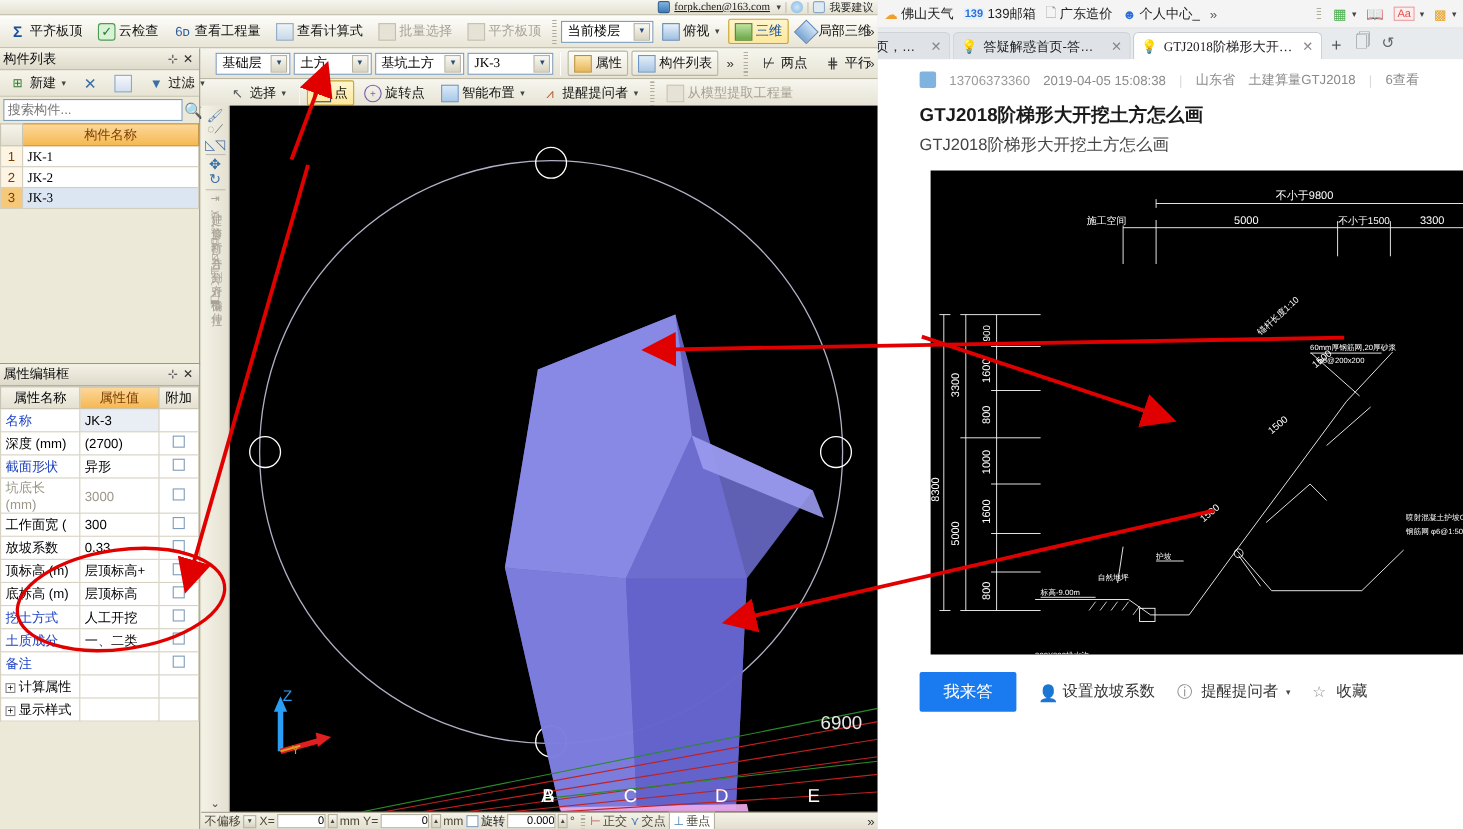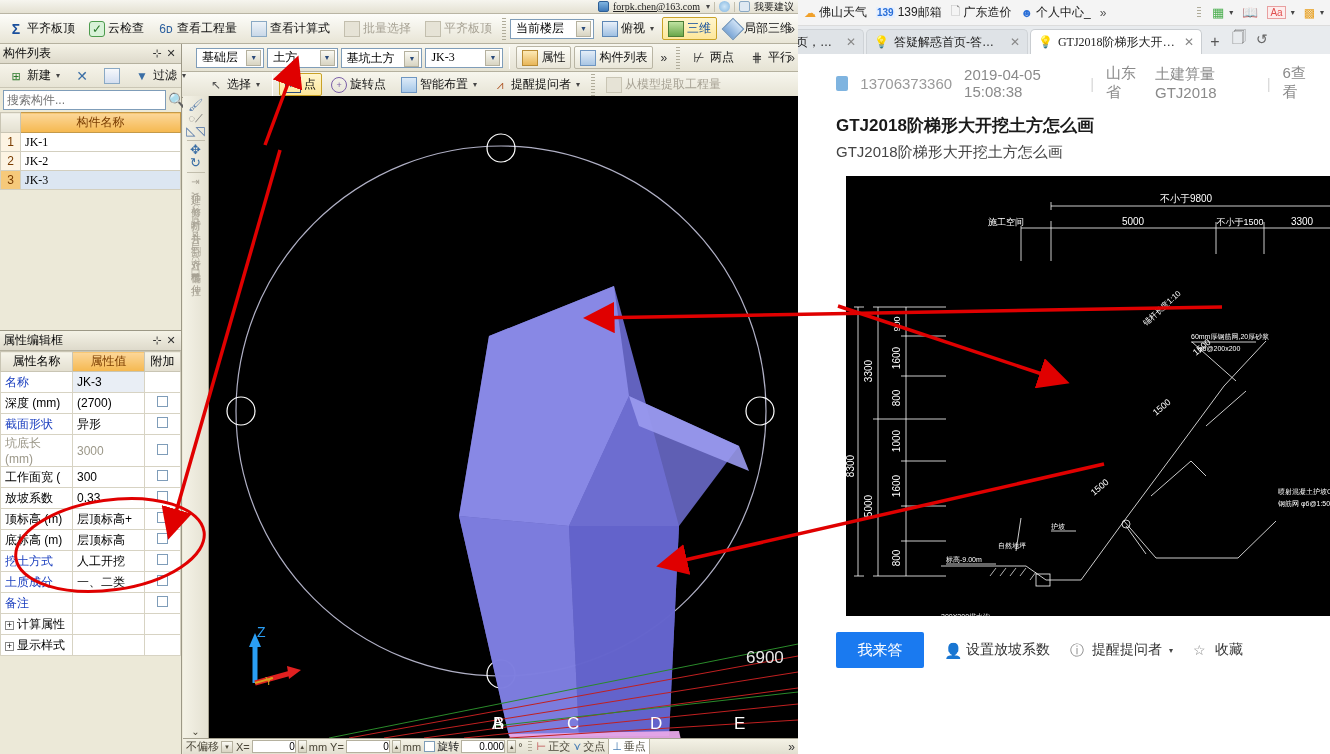--- a/index.html
+++ b/index.html
@@ -134,21 +134,21 @@
   .tabstrip { height:28px; background:#e8ebee; display:flex; align-items:flex-end; padding-left:0; }
   .tab { height:25px; display:flex; align-items:center; gap:5px; padding:0 7px; font-size:12px;
          background:#dfe3e7; border:1px solid #cfd3d7; border-bottom:none;
          border-radius:5px 5px 0 0; max-width:150px; color:#222; margin-right:2px; }
   .tab.active { background:#fff; border-color:#c9cdd1; }
   .tab .t { overflow:hidden; text-overflow:ellipsis; white-space:nowrap; }
   .tab .x { color:#888; font-size:12px; }
   .tabplus { width:22px; height:25px; display:flex; align-items:center; justify-content:center;
              font-size:16px; color:#555; }
   .content { position:absolute; left:0; top:54px; right:0; bottom:0; background:#fff; overflow:hidden; }
-  .meta { display:flex; align-items:center; gap:12px; padding:10px 16px 0 38px; font-size:15px; color:#8a8a8a; }
+  .meta { display:flex; align-items:center; gap:12px; padding:10px 16px 0 38px; font-size:12px; color:#8a8a8a; }
   .meta .uid { color:#9a9a9a; }
   .meta .bar { color:#d8d8d8; }
   .qtitle { padding:12px 0 0 38px; font-size:17px; font-weight:bold; color:#1a1a1a; }
   .qbody { padding:6px 0 0 38px; font-size:15px; color:#444; }
   .cad { margin:14px 0 0 48px; width:494px; height:440px; background:#000; position:relative; overflow:hidden; }
   .actions { display:flex; align-items:center; gap:20px; padding:16px 0 0 38px; }
   .primary { width:88px; height:36px; background:#1a7af0; color:#fff; font-size:15px;
              display:flex; align-items:center; justify-content:center; border:none; border-radius:2px;
              font-family:"Liberation Sans",sans-serif; cursor:pointer;}
   .act { display:flex; align-items:center; gap:5px; font-size:14px; color:#333; }
@@ -219,21 +219,21 @@
 
   <div class="ribbon2">
     <div class="combo" style="width:70px;">
       <span>基础层</span>
       <span class="arw">▼</span>
     </div>
     <div class="combo" style="width:72px;">
       <span>土方</span>
       <span class="arw">▼</span>
     </div>
-    <div class="combo" style="width:84px;align-items:flex-end;">
+    <div class="combo" style="width:84px;">
       <span>基坑土方</span>
       <span class="arw">▼</span>
     </div>
     <div class="combo" style="width:80px;">
       <span style="font-family:'Liberation Serif',serif;">JK-3</span>
       <span class="arw">▼</span>
     </div>
     <div class="vsep"></div>
     <div class="tbtn" style="border:1px solid #b9b5a4;background:linear-gradient(#fdfdf8,#e9e6d8);text-align:right;">
       <span class="ci" style="background:linear-gradient(#fde9b6,#e8b659);border:1px solid #b98c35;"></span>

